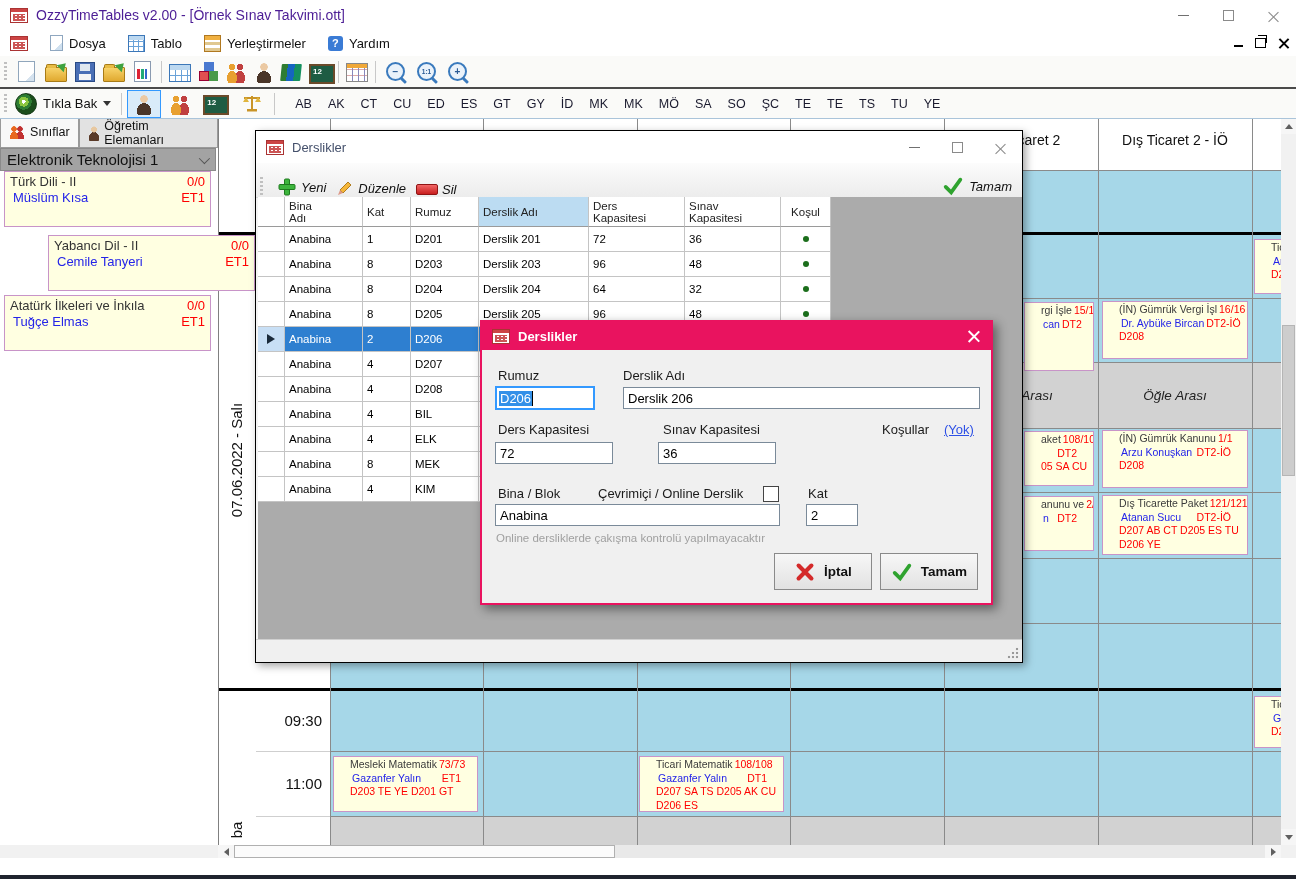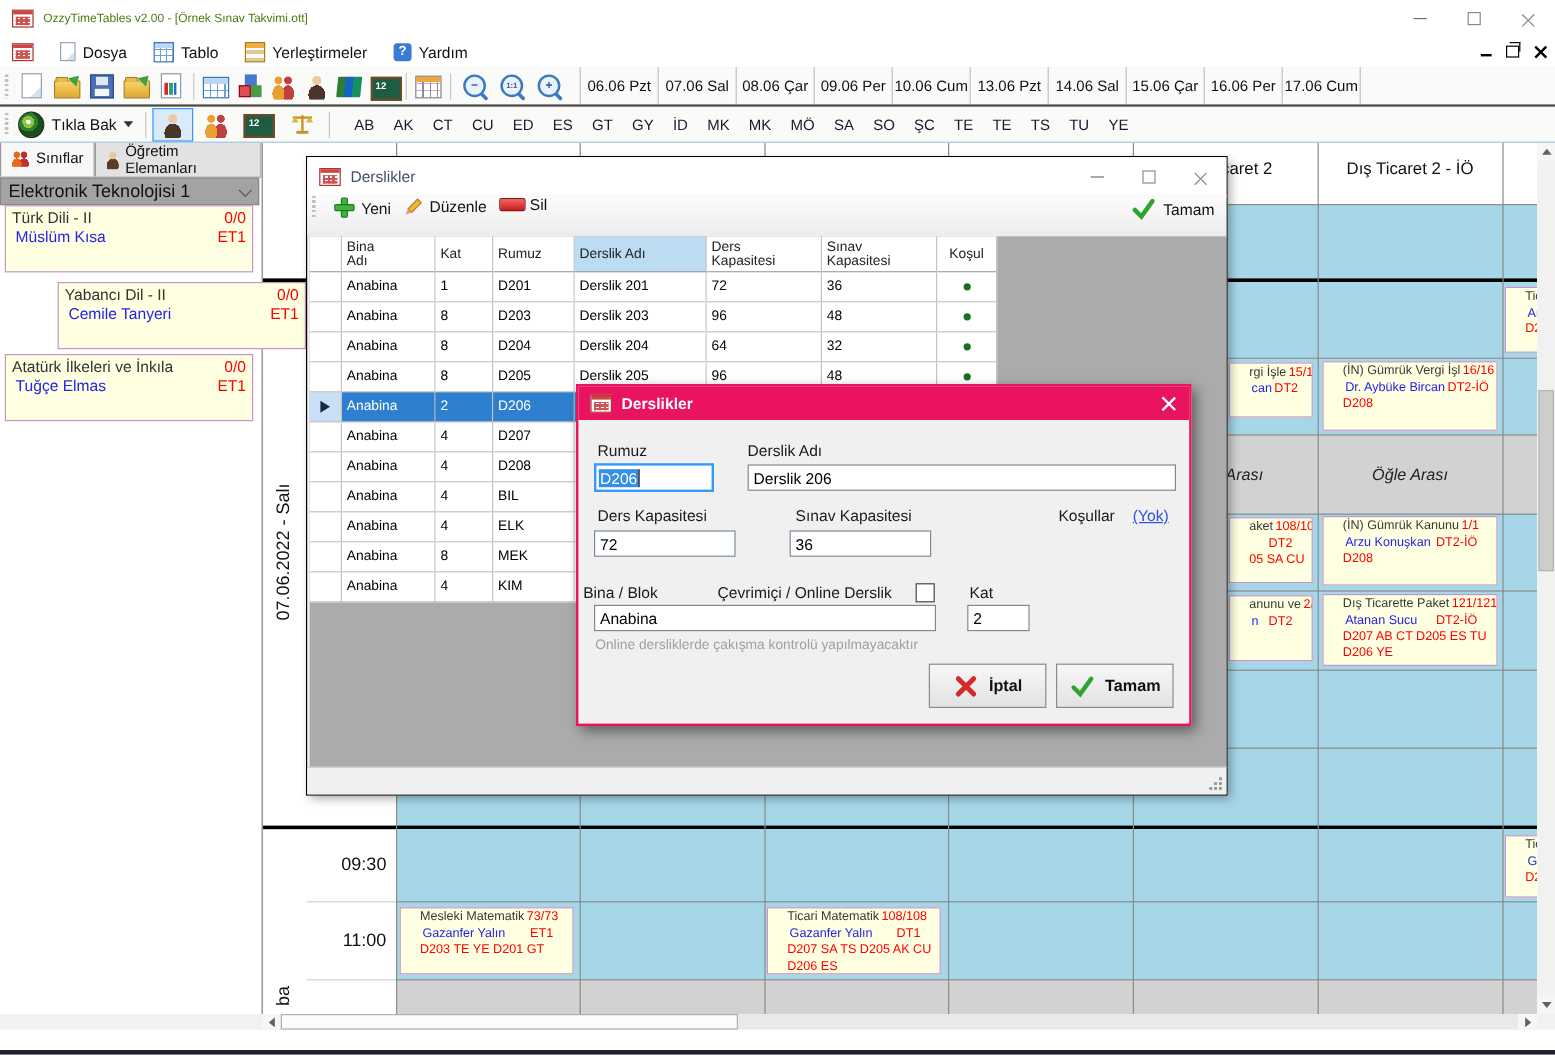--- a/index.html
+++ b/index.html
@@ -1,21 +1,21 @@
 <!DOCTYPE html>
 <html style="--accent-pink: #E9135F; --selection-blue: #2E7FD0; --cell-blue: #A6D7E8; --cell-gray: #D2D2D2; --card-bg: #FFFFE1; --card-border: #C894C8; --text-red: #FF0000; --text-blue: #2424E8; --sort-header-blue: #BCDCF2; --link-blue: #2D50E6; --kosul-green: #1B6E1B;"><head>
 <meta charset="utf-8">
 <style>
   html,body{margin:0;padding:0;background:#666;}
   #stage{position:relative;width:1296px;height:879px;background:#fff;overflow:hidden;
          font-family:"Liberation Sans",sans-serif;color:#111;}
   .abs{position:absolute;}
   
   #titlebar{left:0;top:0;width:1296px;height:30px;background:#fff;display:flex;align-items:center;z-index:3;}
-  #title-text{margin-left:8px;font-size:10px;color:#4d7c0f;}
+  #title-text{margin-left:8px;font-size:14px;color:#4c1d95;}
   .winbtns{position:absolute;right:0;top:0;height:30px;display:flex;}
   .wbtn{width:45px;height:30px;display:flex;align-items:center;justify-content:center;}
   .dash{width:11px;height:1px;background:#707070;}
   .sq{width:9px;height:9px;border:1px solid #8a8a8a;}
   .xg{position:relative;width:11px;height:11px;}
   .xg::before,.xg::after{content:"";position:absolute;left:5px;top:0;width:1px;height:14px;background:#8a8a8a;}
   .xg::before{transform:rotate(45deg);} .xg::after{transform:rotate(-45deg);}
   
   .ott{width:16px;height:13px;background:#fff;border:1px solid #a33;position:relative;flex:none;}
   .ott::before{content:"";position:absolute;left:0;top:0;right:0;height:3px;background:#c44;}
@@ -147,21 +147,21 @@
   #vthumb{position:absolute;left:1px;top:207px;width:13px;height:151px;background:#cdcdcd;border:1px solid #b5b5b5;box-sizing:border-box;}
   #hscroll{left:218px;top:845px;width:1063px;height:13px;background:#e9e9e9;z-index:2;}
   #hthumb{position:absolute;left:16px;top:0;width:381px;height:13px;background:#fbfbfb;border:1px solid #b0b0b0;box-sizing:border-box;}
   #lcorner{left:0;top:845px;width:218px;height:13px;background:#f1f1f1;z-index:2;}
   #rcorner{left:1281px;top:845px;width:15px;height:13px;background:#f1f1f1;z-index:2;}
   
   #dwin{left:255px;top:130px;width:768px;height:533px;background:#f4f4f4;border:1px solid #000;box-sizing:border-box;z-index:5;box-shadow:3px 3px 8px rgba(0,0,0,.35);}
   #dwin-title{position:absolute;left:0;top:0;right:0;height:32px;background:#fff;display:flex;align-items:center;border-bottom:1px solid #e8e8e8;}
   #dwin-title .t{margin-left:8px;font-size:13px;color:#44506b;}
   #dwin-btns{position:absolute;right:6px;top:0;height:32px;display:flex;gap:24px;align-items:center;}
-  #dwin-tb{position:absolute;left:0;top:32px;right:0;height:34px;background:linear-gradient(#fcfcfc,#ececec);display:flex;align-items:flex-start;border-bottom:1px solid #d8d8d8;}
+  #dwin-tb{position:absolute;left:0;top:32px;right:0;height:34px;background:linear-gradient(#fcfcfc,#ececec);display:flex;align-items:flex-end;border-bottom:1px solid #d8d8d8;font-style:italic;}
   .dtb-item{display:flex;align-items:center;gap:4px;margin-left:10px;font-size:13px;}
   .sil-bar{width:20px;height:9px;border-radius:2px;background:linear-gradient(#f26666,#c81e1e);border:1px solid #901414;}
   #dtb-tamam{position:absolute;right:10px;display:flex;align-items:center;gap:5px;font-size:13px;}
   #dgray{position:absolute;left:2px;top:66px;width:764px;height:444px;background:#ababab;}
   #dtable{position:absolute;left:2px;top:66px;}
   .dhrow{display:flex;}
   .dhcell{background:#fff;border-right:1px solid #c4c4c4;border-bottom:1px solid #9a9a9a;font-size:11.5px;color:#222;display:flex;align-items:center;padding:0 4px;box-sizing:border-box;height:30px;line-height:12px;}
   .hsort{background:var(--sort-header-blue);}
   .w-s{width:27px;padding:0;} .w-b{width:78px;} .w-k{width:48px;} .w-r{width:68px;}
   .w-a{width:110px;} .w-d{width:96px;} .w-n{width:96px;} .w-o{width:50px;justify-content:center;}
@@ -290,32 +290,20 @@
     <div class="tsep"></div>
     <div class="ico zoomico">
         <span>−</span>
       </div>
     <div class="ico zoomico zoom11">
         <span>1:1</span>
       </div>
     <div class="ico zoomico">
         <span>+</span>
       </div>
-    <div id="dates">
-        <div class="date-btn">06.06 Pzt</div>
-        <div class="date-btn">07.06 Sal</div>
-        <div class="date-btn">08.06 Çar</div>
-        <div class="date-btn">09.06 Per</div>
-        <div class="date-btn">10.06 Cum</div>
-        <div class="date-btn">13.06 Pzt</div>
-        <div class="date-btn">14.06 Sal</div>
-        <div class="date-btn">15.06 Çar</div>
-        <div class="date-btn">16.06 Per</div>
-        <div class="date-btn">17.06 Cum</div>
-      </div>
   </div>
 
   <div id="toolbar2" class="abs">
     <div class="vgrip"></div>
     <div class="ico-eye"></div>
     <span id="tikla-label">Tıkla Bak</span>
     <div class="caret-down"></div>
     <div class="tsep"></div>
     <div class="tb2-btn tb2-sel">
         <div class="ico ico-person" style="margin:0;"></div>
@@ -394,21 +382,21 @@
     <div class="day-lbl" style="left:-66px;top:693px;">ba</div>
 
     <div id="times">
         <div class="time-lbl" style="top: 594px;">09:30</div>
         <div class="time-lbl" style="top: 657px;">11:00</div>
       </div>
     <div class="time-line" style="top:633px;"></div>
     <div class="time-line" style="top:698px;"></div>
 
     <div id="gcards">
-        <div class="tcard" style="left: 806px; top: 184px; width: 70px; height: 46px;">
+        <div class="tcard" style="left: 806px; top: 184px; width: 70px; height: 69px;">
           <div class="tline">
             <span class="tblk">rgi İşle</span>
             <span class="tr-right">15/15</span>
           </div>
           <div class="tline">
             <span class="tblu">can</span>
             <span class="tr-right">DT2</span>
           </div>
         </div>
         <div class="tcard" style="left: 884px; top: 183px; width: 146px; height: 58px;">
@@ -808,21 +796,21 @@
     <input class="tinput" style="left: 141px; top: 65px; width: 357px;" readonly="" value="Derslik 206">
 
     <div class="flabel" style="left:16px;top:100px;">Ders Kapasitesi</div>
     <input class="tinput" style="left: 13px; top: 120px; width: 118px;" readonly="" value="72">
     <div class="flabel" style="left:181px;top:100px;">Sınav Kapasitesi</div>
     <input class="tinput" style="left: 176px; top: 120px; width: 118px;" readonly="" value="36">
 
     <div class="flabel" style="left:400px;top:100px;">Koşullar</div>
     <div class="flabel link" style="left:462px;top:100px;">(Yok)</div>
 
-    <div class="flabel" style="left:4px;top:164px;">Bina / Blok</div>
+    <div class="flabel" style="left:16px;top:164px;">Bina / Blok</div>
     <div class="flabel" style="left:116px;top:164px;">Çevrimiçi / Online Derslik</div>
     <div class="cb"></div>
     <div class="flabel" style="left:326px;top:164px;">Kat</div>
     <input class="tinput" style="left: 13px; top: 182px; width: 285px;" readonly="" value="Anabina">
     <input class="tinput" style="left: 324px; top: 182px; width: 52px;" readonly="" value="2">
 
     <div class="note">Online dersliklerde çakışma kontrolü yapılmayacaktır</div>
 
     <div class="dlg-btn" style="left:292px;top:231px;">
       <svg width="22" height="22" viewBox="0 0 24 24">

